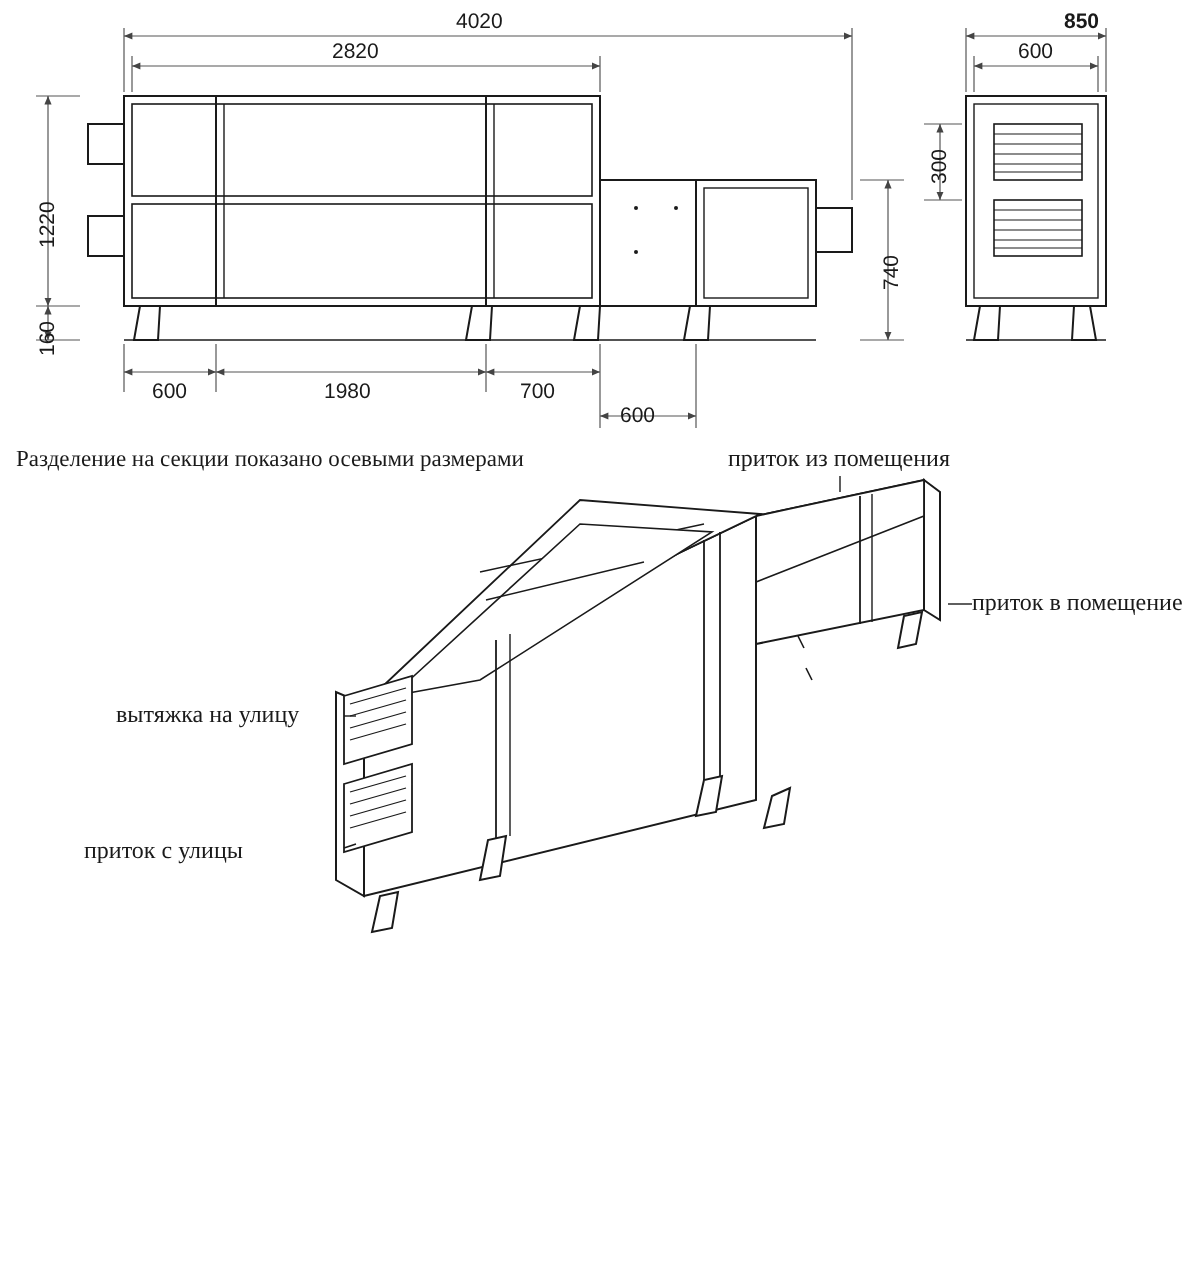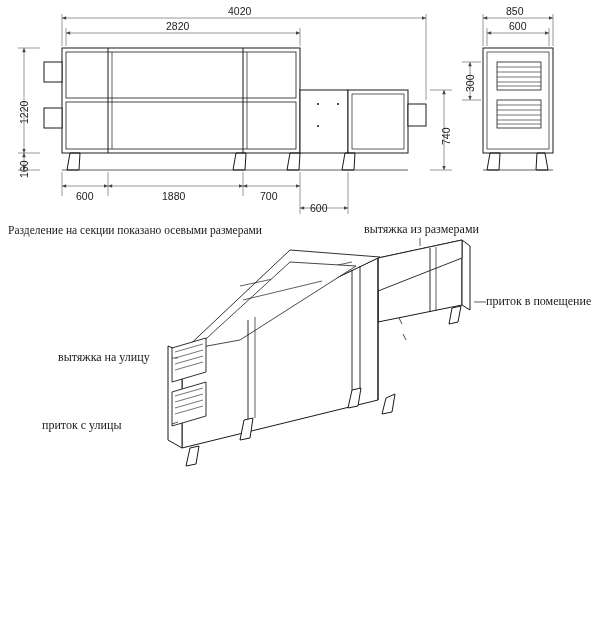--- a/index.html
+++ b/index.html
@@ -214,33 +214,33 @@
     <g stroke="#1a1a1a" stroke-width="0.7" fill="none">
       <line x1="420" y1="238" x2="420" y2="246"></line>
       <line x1="474" y1="302" x2="486" y2="302"></line>
       <line x1="178" y1="358" x2="172" y2="358"></line>
       <line x1="178" y1="422" x2="172" y2="424"></line>
     </g>
   </svg>
 
   <div class="dimtext" style="left:228px; top:5px;">4020</div>
   <div class="dimtext" style="left:166px; top:20px;">2820</div>
-  <div class="dimtext" style="left:506px; top:5px;">850</div>
+  <div class="dimtext" style="left:532px; top:5px;font-weight:bold;">850</div>
   <div class="dimtext" style="left:509px; top:20px;">600</div>
 
   <div class="dimtext rot" style="left:18px; top:124px;">1220</div>
   <div class="dimtext rot" style="left:18px; top:178px;">160</div>
   <div class="dimtext rot" style="left:440px; top:145px;">740</div>
   <div class="dimtext rot" style="left:464px; top:92px;">300</div>
 
   <div class="dimtext" style="left:76px; top:190px;">600</div>
-  <div class="dimtext" style="left:162px; top:190px;">1880</div>
+  <div class="dimtext" style="left:162px; top:190px;">1980</div>
   <div class="dimtext" style="left:260px; top:190px;">700</div>
   <div class="dimtext" style="left:310px; top:202px;">600</div>
 
   <div class="note" style="left:8px; top:224px;">Разделение на секции показано осевыми размерами</div>
 
-  <div class="lbl" style="left:364px; top:222px;">вытяжка из размерами</div>
+  <div class="lbl" style="left:364px; top:222px;">приток из помещения</div>
   <div class="lbl" style="left:486px; top:294px;">приток в помещение</div>
   <div class="lbl" style="left:58px; top:350px;">вытяжка на улицу</div>
   <div class="lbl" style="left:42px; top:418px;">приток с улицы</div>
 
 </div>
 
 </body></html>

